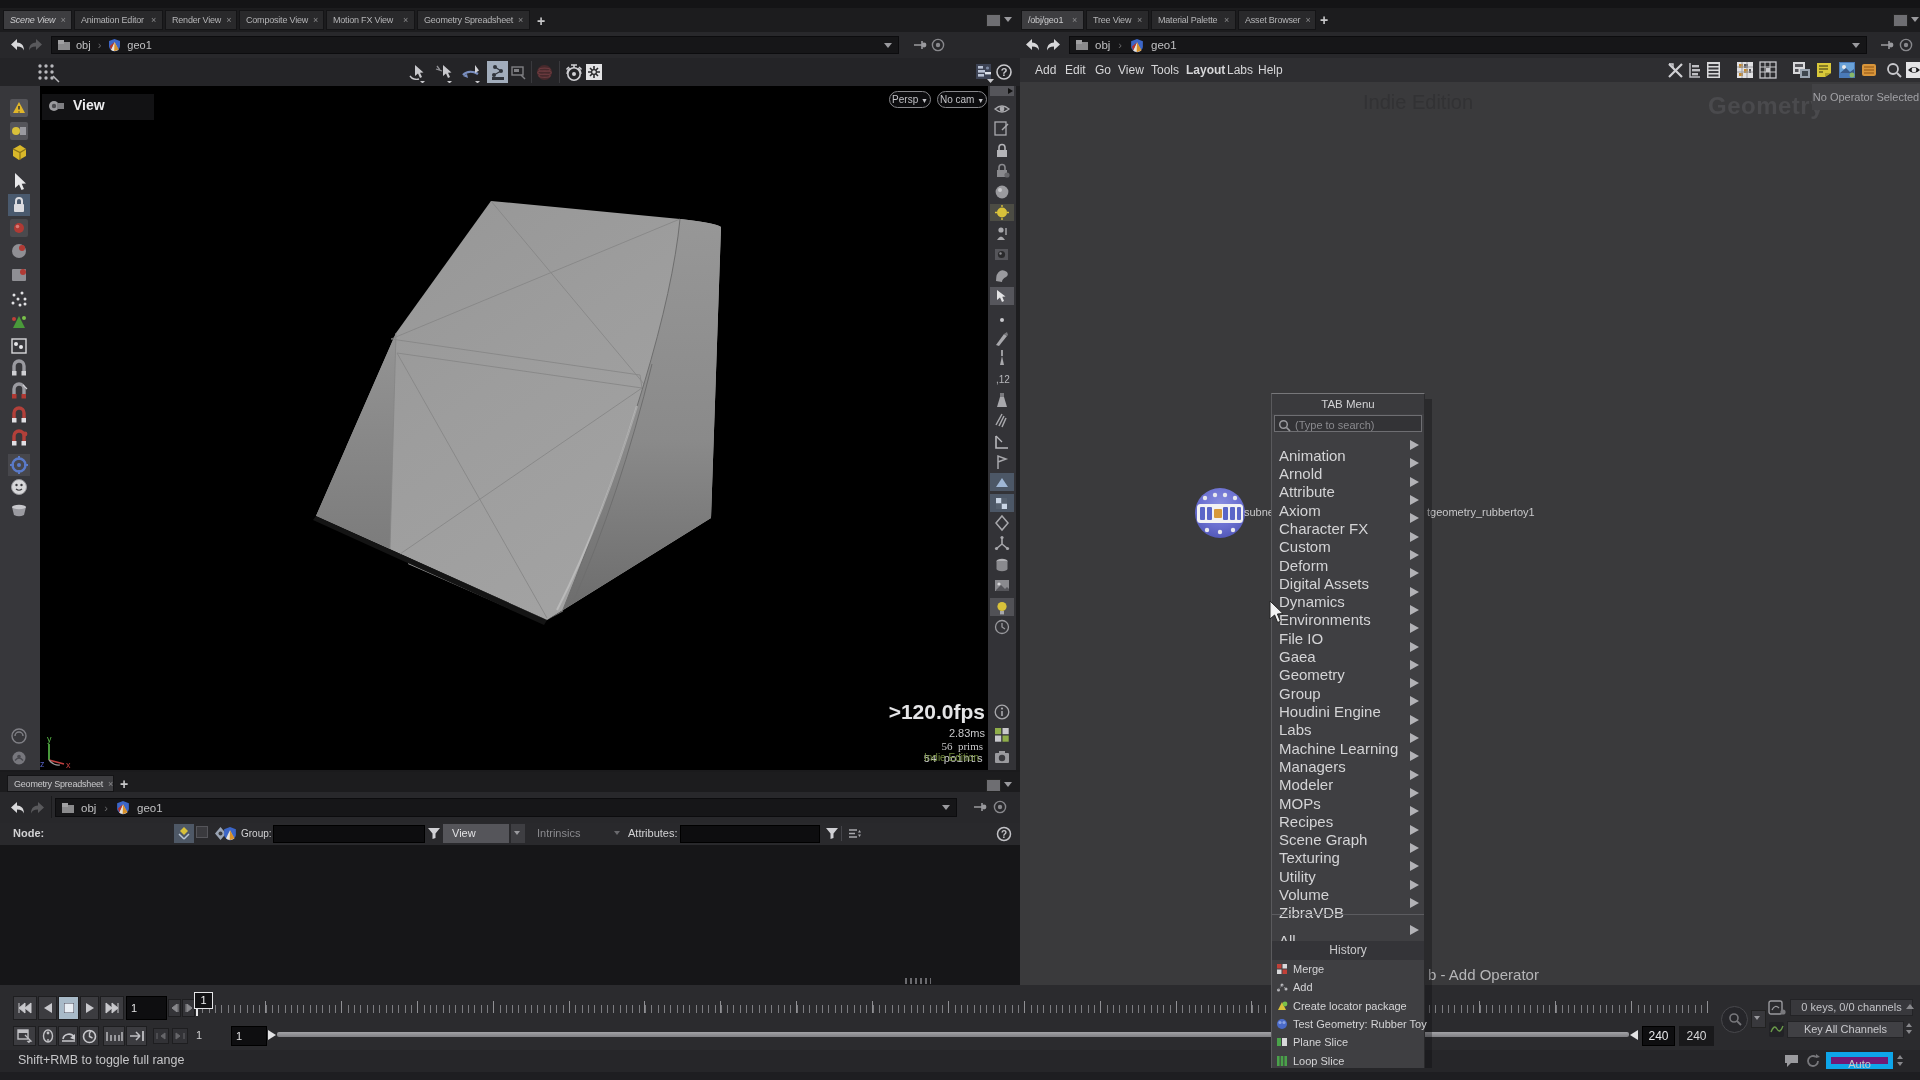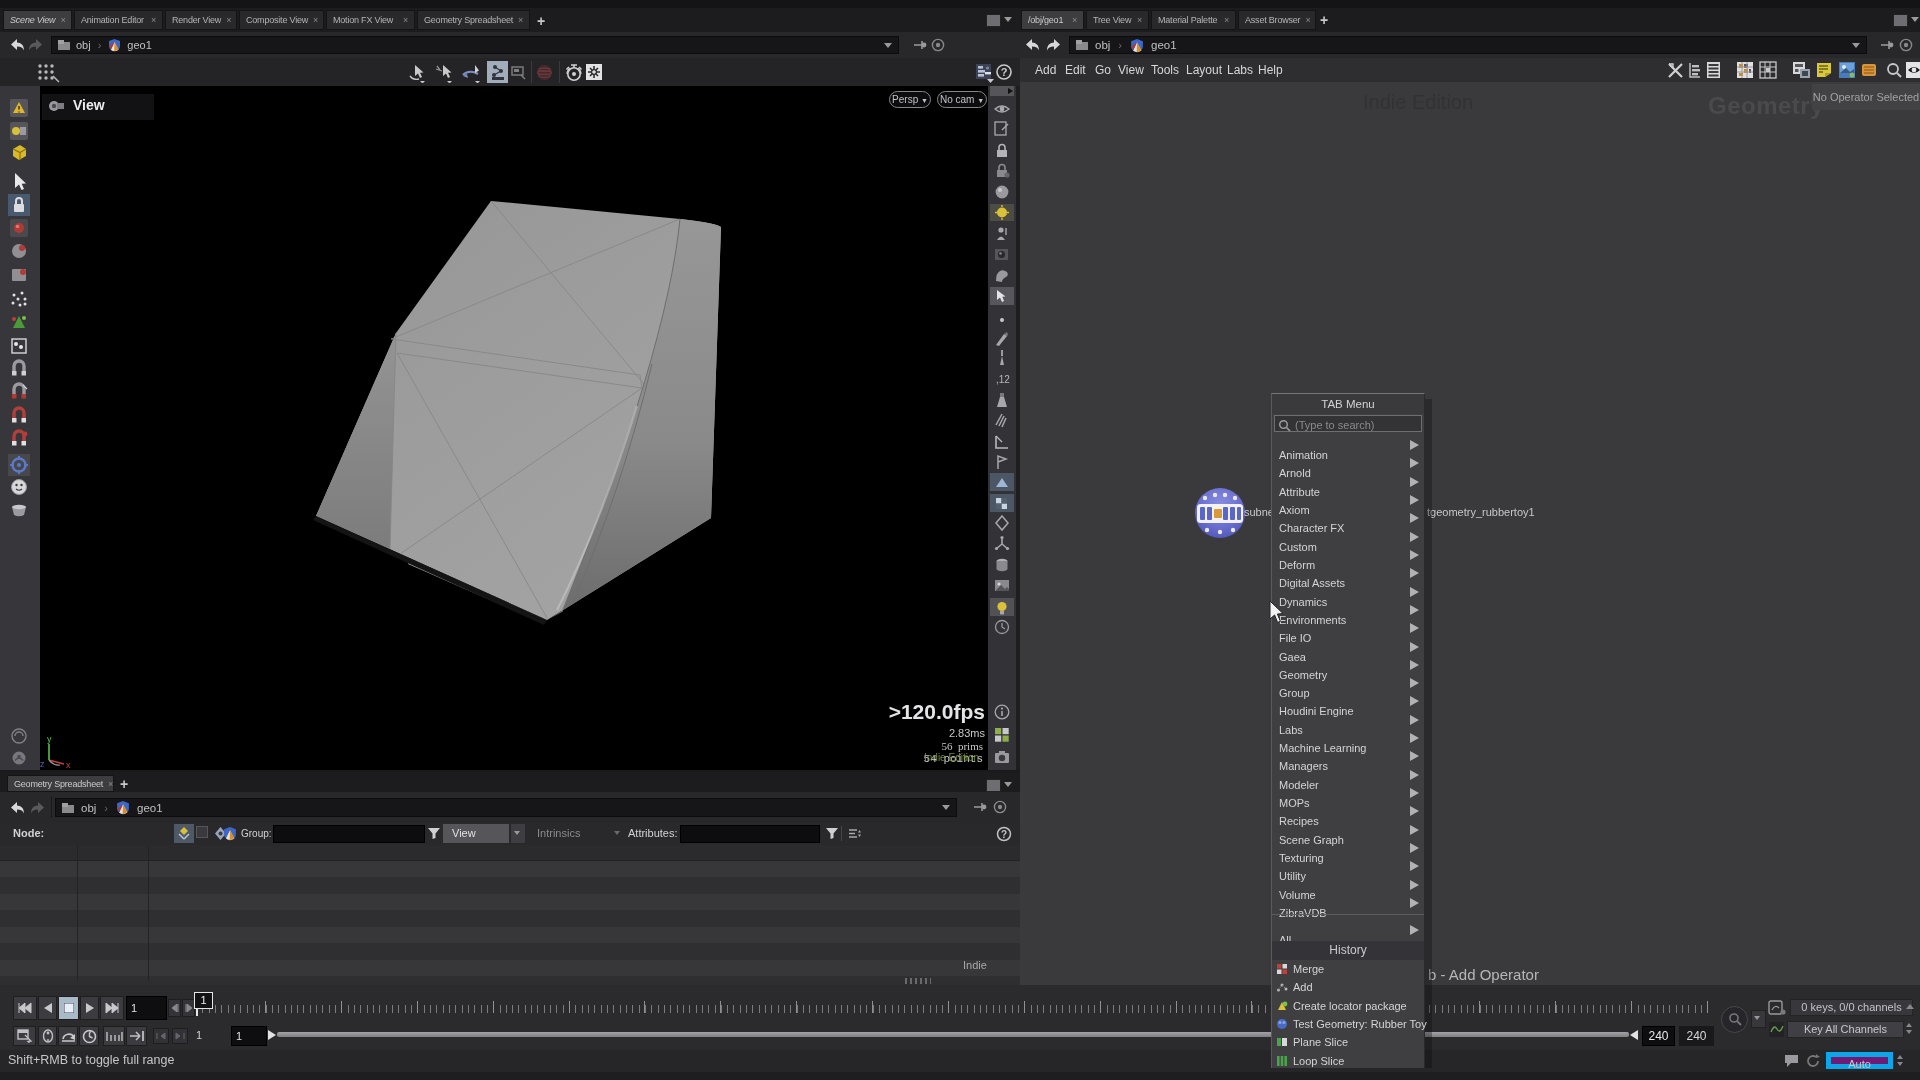--- a/index.html
+++ b/index.html
@@ -8,21 +8,21 @@
   .tabbar{background:#1c1c1e;}
   .tab{position:absolute;top:2px;bottom:2px;background:#29292b;color:#b4b4b6;font-size:9px;letter-spacing:-0.2px;white-space:nowrap;overflow:hidden;
        display:flex;align-items:center;padding:0 6px;border:1px solid #141416;box-sizing:border-box;}
   .tab .x{margin-left:auto;color:#8a8a8c;font-size:9px;padding-left:5px;}
   .tab.active{background:#3d3d40;color:#cacacc;}
   .crumbbar{background:#28282b;}
   .crumbfield{position:absolute;top:4px;height:18px;background:#161618;border:1px solid #0c0c0e;box-sizing:border-box;display:flex;align-items:center;color:#c0c0c2;}
   .mitem{position:absolute;height:18px;line-height:18px;color:#d6d6d8;font-size:12px;}
   .icon{position:absolute;}
   .menu-row{position:absolute;left:0;width:100%;height:18.3px;display:flex;align-items:center;}
-  .menu-row .lbl{margin-left:7px;font-size:11px;color:#d4d4d6;white-space:nowrap;margin-top:20px;}
+  .menu-row .lbl{margin-left:7px;font-size:15px;color:#d4d4d6;white-space:nowrap;margin-top:20px;}
   .menu-row .arr{position:absolute;right:5px;width:0;height:0;border-left:9px solid #b2b2b6;border-top:5px solid transparent;border-bottom:5px solid transparent;}
   .hist-row{position:absolute;left:0;width:100%;height:18.3px;display:flex;align-items:center;}
   .hist-row .hicon{width:12px;height:12px;margin-left:4px;margin-right:5px;flex:none;}
   .hist-row .lbl{font-size:11px;color:#d4d4d6;white-space:nowrap;}
   .tbtn{position:absolute;background:#3c3c40;border:1px solid #1e1e20;box-sizing:border-box;display:flex;align-items:center;justify-content:center;color:#c6c6ca;}
 </style>
 </head>
 <body>
 <div id="root">
 
@@ -545,27 +545,20 @@
     <div class="abs" style="left:841px;top:3px;width:1px;height:15px;background:#45454a;"></div>
     <svg class="icon" style="left:847px;top:4px;" width="15" height="13" viewBox="0 0 15 13">
         <path d="M2,3 L10,3 M2,6.5 L8,6.5 M2,10 L10,10" stroke="#a8a8ac" stroke-width="1.5"></path>
         <path d="M11,5.5 l3,0 -1.5,-2.5 z M11,7.5 l3,0 -1.5,2.5 z" fill="#a8a8ac"></path>
       </svg>
     <svg class="icon" style="left:996px;top:3px;" width="16" height="16" viewBox="0 0 16 16">
         <circle cx="8" cy="8" r="6.5" fill="none" stroke="#c2c2c6" stroke-width="1.5"></circle>
         <text x="8" y="12" text-anchor="middle" font-size="10" font-weight="bold" fill="#c2c2c6" font-family="Liberation Sans">?</text>
       </svg>
   </div>
-  <div class="abs" style="left:0;top:845px;width:1020px;height:140px;background:#2e2e31;" id="bp-table">
-    <div class="abs" style="left:0;top:0;width:1020px;height:16px;background:#2b2b2e;border-bottom:1px solid #212124;box-sizing:border-box;"></div>
-    <div class="abs" style="left:0;top:16px;width:1020px;height:119px;background:repeating-linear-gradient(180deg,#37373a 0px,#37373a 16.5px,#2f2f32 16.5px,#2f2f32 33px);"></div>
-    <div class="abs" style="left:77px;top:0;width:1px;height:135px;background:#232326;"></div>
-    <div class="abs" style="left:148px;top:0;width:1px;height:135px;background:#232326;"></div>
-    <div class="abs" style="left:963px;top:114px;font-size:11px;color:#a8a8ac;">Indie</div>
-  </div>
 
   <div class="abs tabbar" style="left:1020px;top:8px;width:900px;height:24px;" id="np-tabs">
     <div class="tab active" style="left:1px;width:63px;">/obj/geo1<span class="x">×</span></div>
     <div class="tab" style="left:66px;width:63px;">Tree View<span class="x">×</span></div>
     <div class="tab" style="left:131px;width:85px;">Material Palette<span class="x">×</span></div>
     <div class="tab" style="left:218px;width:78px;">Asset Browser<span class="x">×</span></div>
     <div class="abs" style="left:300px;top:4px;color:#c8c8ca;font-size:14px;font-weight:bold;">+</div>
     <div class="abs" style="left:873px;top:6px;width:13px;height:11px;background:#6e6e72;border:1px solid #222;"></div>
     <div class="abs" style="left:891px;top:9px;width:0;height:0;border-top:5px solid #9a9a9e;border-left:4px solid transparent;border-right:4px solid transparent;"></div>
   </div>
@@ -600,21 +593,21 @@
         <circle cx="7" cy="7" r="5.6" fill="none" stroke="#88888c" stroke-width="1.4"></circle>
         <circle cx="7" cy="7" r="2.2" fill="#88888c"></circle>
       </svg>
   </div>
   <div class="abs" style="left:1020px;top:58px;width:900px;height:24px;background:#2e2e31;" id="np-menubar">
     <div class="mitem" style="left:15px;top:3px;">Add</div>
     <div class="mitem" style="left:45px;top:3px;">Edit</div>
     <div class="mitem" style="left:75px;top:3px;">Go</div>
     <div class="mitem" style="left:98px;top:3px;">View</div>
     <div class="mitem" style="left:131px;top:3px;">Tools</div>
-    <div class="mitem" style="left:166px;top:3px;">Layout</div>
+    <div class="mitem" style="left:166px;top:3px;font-weight:bold;">Layout</div>
     <div class="mitem" style="left:207px;top:3px;">Labs</div>
     <div class="mitem" style="left:238px;top:3px;">Help</div>
     <svg class="icon" style="left:647px;top:4px;" width="17" height="17" viewBox="0 0 17 17">
         <path d="M2,2 L15,15 M15,2 L2,15" stroke="#d0d0d4" stroke-width="2.2"></path>
         <path d="M2,2 L6,2 L6,6" fill="none" stroke="#d0d0d4" stroke-width="1.4"></path>
       </svg>
     <svg class="icon" style="left:667px;top:4px;" width="15" height="17" viewBox="0 0 15 17">
         <path d="M3,1 L3,15 L13,15" stroke="#c0c0c4" stroke-width="1.5" fill="none"></path>
         <rect x="5" y="3" width="7" height="2.4" fill="#c0c0c4"></rect>
         <rect x="5" y="7" width="8" height="2.4" fill="#c0c0c4"></rect>
@@ -841,21 +834,21 @@
     <svg class="abs" style="left:1768px;top:36px;" width="18" height="17" viewBox="0 0 18 17">
         <rect x="1" y="1" width="15" height="15" rx="2" fill="#222226"></rect>
         <path d="M3,11 Q6,3 9,8 Q12,13 15,5" fill="none" stroke="#6a9a4a" stroke-width="1.4"></path>
       </svg>
     <div class="abs" style="left:1787px;top:36px;width:117px;height:17px;background:#404044;border:1px solid #232326;box-sizing:border-box;color:#c8c8cc;font-size:11px;text-align:center;line-height:15px;">Key All Channels</div>
     <div class="abs" style="left:1906px;top:38px;width:0;height:0;border-bottom:4px solid #88888c;border-left:3.5px solid transparent;border-right:3.5px solid transparent;"></div>
     <div class="abs" style="left:1906px;top:45px;width:0;height:0;border-top:4px solid #88888c;border-left:3.5px solid transparent;border-right:3.5px solid transparent;"></div>
   </div>
 
   <div class="abs" style="left:0;top:1050px;width:1920px;height:22px;background:#262629;" id="statusbar">
-    <div class="abs" style="left:8px;top:3px;font-size:12.5px;color:#c6c6c8;">Shift+RMB to toggle full range</div>
+    <div class="abs" style="left:18px;top:3px;font-size:12.5px;color:#c6c6c8;">Shift+RMB to toggle full range</div>
     <svg class="abs" style="left:1783px;top:3px;" width="17" height="16" viewBox="0 0 17 16">
         <path d="M2,2 L15,2 L15,10 L8,10 L4,14 L4,10 L2,10 Z" fill="#9a9a9e"></path>
       </svg>
     <svg class="abs" style="left:1805px;top:3px;" width="16" height="16" viewBox="0 0 16 16">
         <path d="M13,8 a5,5 0 1 1 -2,-4" fill="none" stroke="#77777b" stroke-width="1.8"></path>
         <path d="M11,1 L11,5 L15,4 Z" fill="#77777b"></path>
       </svg>
     <div class="abs" style="left:1826px;top:2px;width:67px;height:17px;background:#701a75;border:5px solid #0ea5e9;box-sizing:border-box;color:#c8c8cc;font-size:11px;text-align:center;line-height:15px;">Auto Update</div>
     <div class="abs" style="left:1897px;top:5px;width:0;height:0;border-bottom:4px solid #88888c;border-left:3.5px solid transparent;border-right:3.5px solid transparent;"></div>
     <div class="abs" style="left:1897px;top:12px;width:0;height:0;border-top:4px solid #88888c;border-left:3.5px solid transparent;border-right:3.5px solid transparent;"></div>

